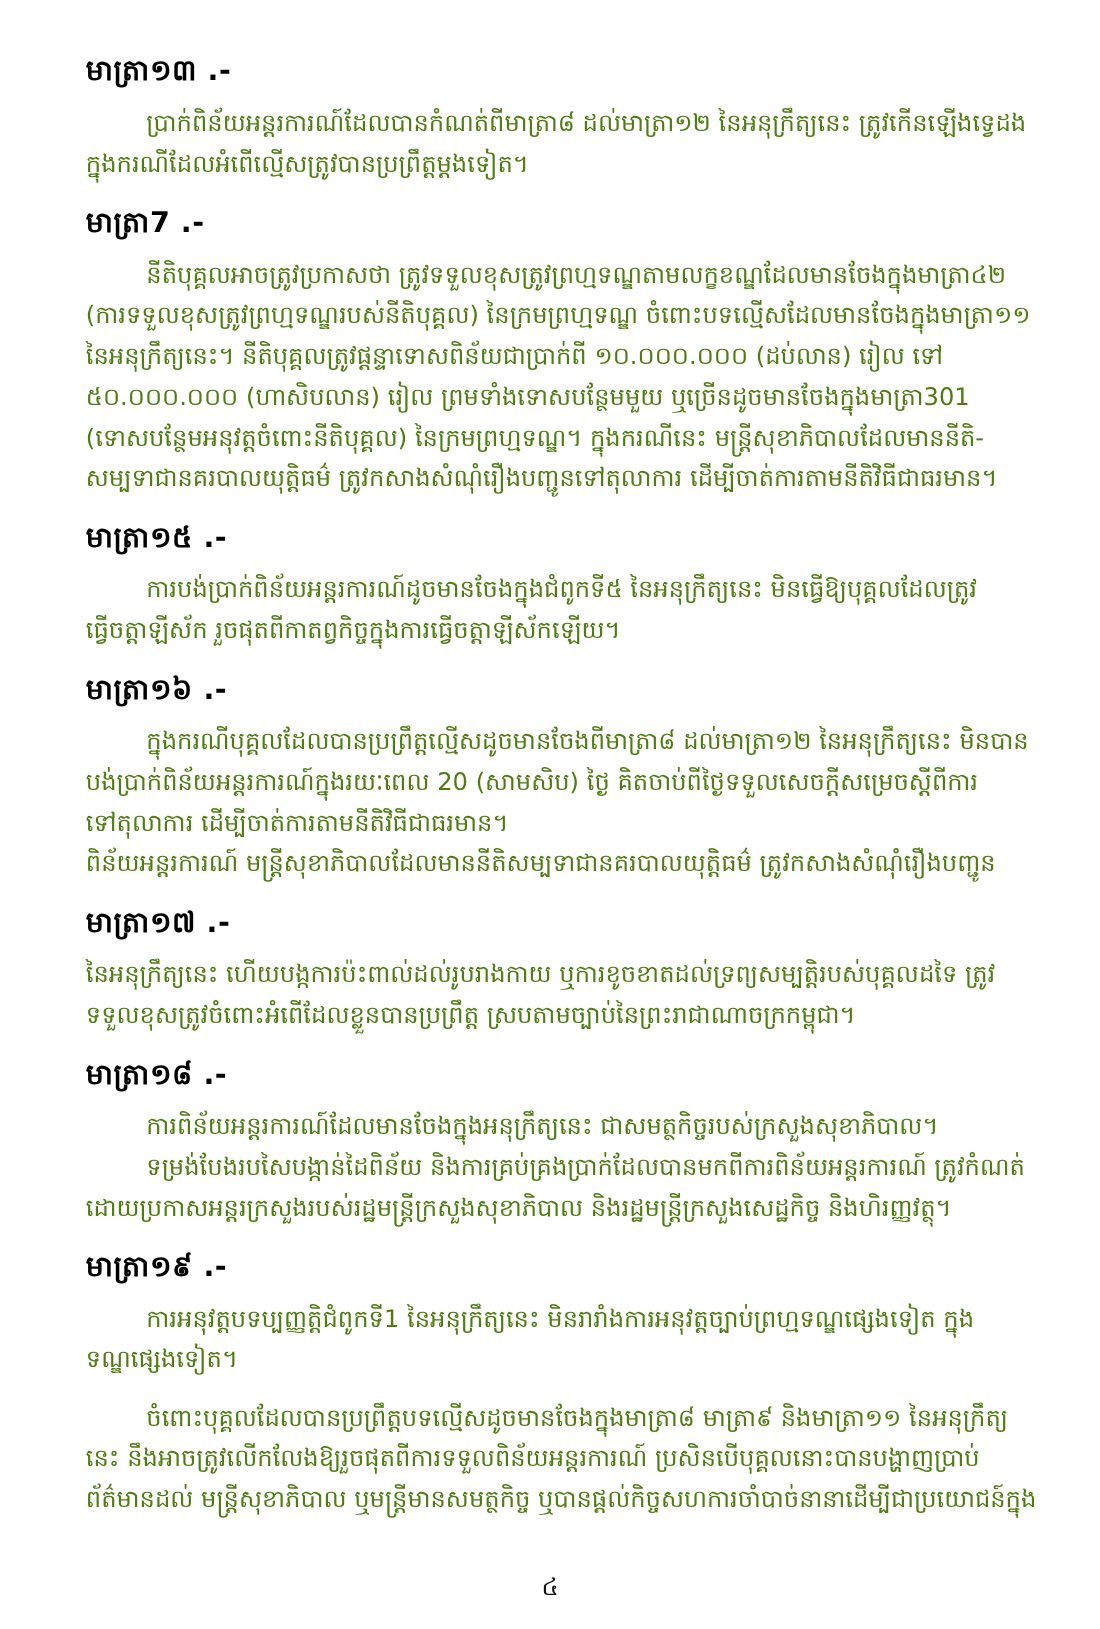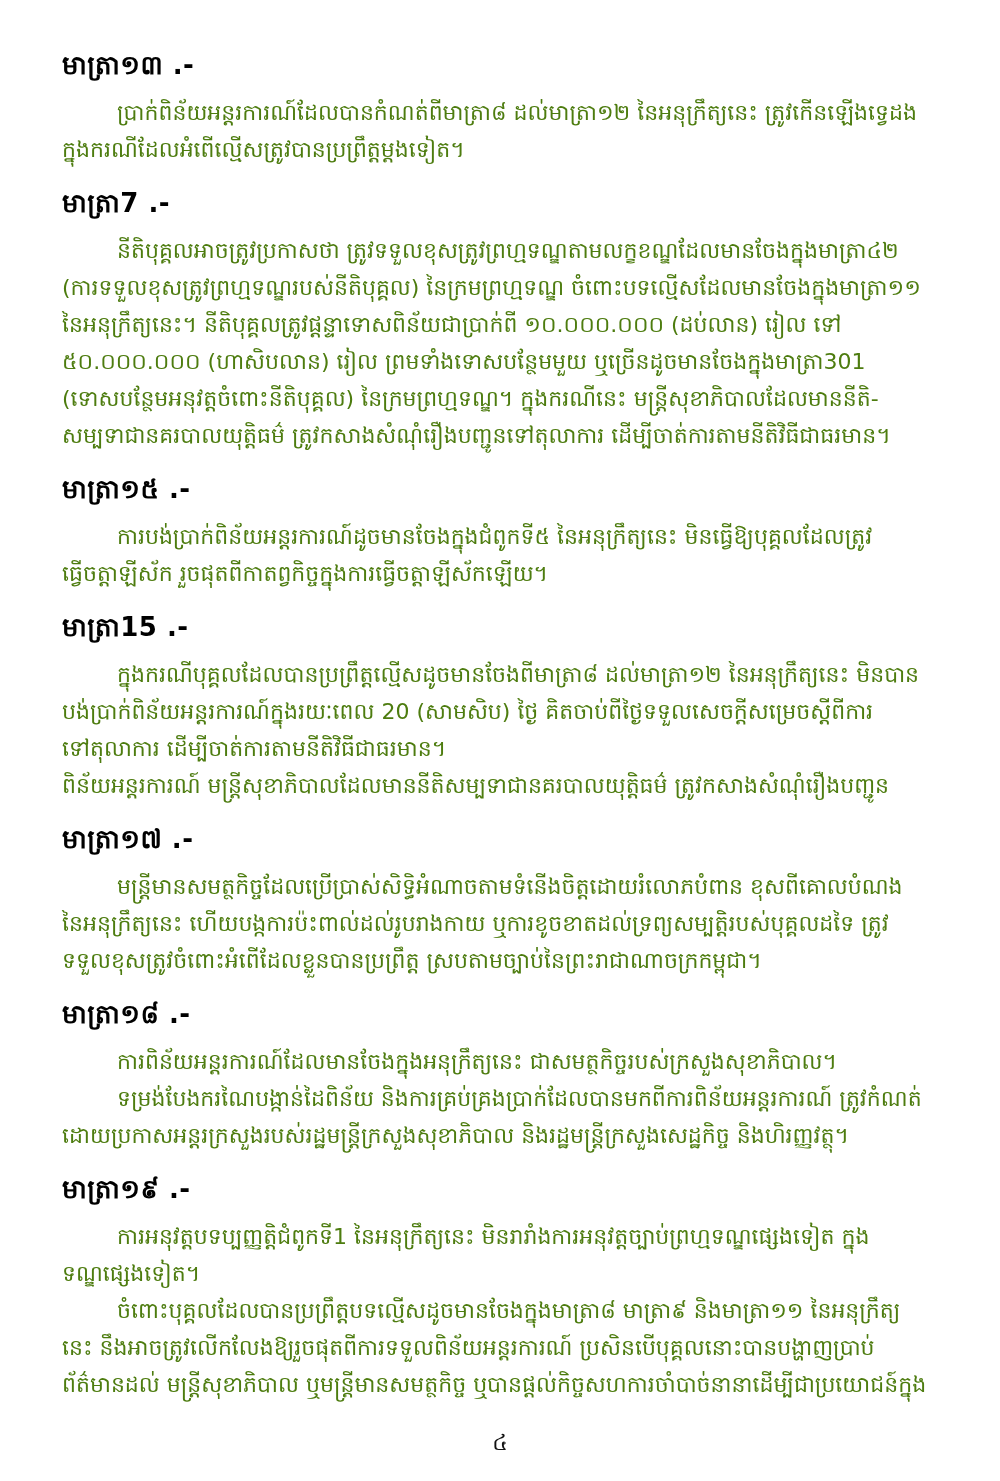--- a/index.html
+++ b/index.html
@@ -14,21 +14,21 @@
     margin: 0 auto;
     background: #ffffff;
     color: #141414;
     font-family: "DejaVu Sans", sans-serif;
     overflow: hidden;
     box-sizing: border-box;
   }
   .content {
     padding: 30px 52px 0 62px;
   }
-  .article { margin: 0; }
+  .article { margin: 16px; }
   .article-heading {
     font-size: 26px;
     font-weight: 800;
     color: #000000;
     margin: 18px 0 12px 0;
     line-height: 34px;
     letter-spacing: 0.5px;
   }
   .para { margin: 0; }
   .line {
@@ -72,43 +72,42 @@
         </div>
       </section>
       <section class="article">
         <h2 class="article-heading">មាត្រា១៥ .-</h2>
         <div class="para">
           <div class="line indent">ការបង់ប្រាក់ពិន័យអន្តរការណ៍ដូចមានចែងក្នុងជំពូកទី៥ នៃអនុក្រឹត្យនេះ មិនធ្វើឱ្យបុគ្គលដែលត្រូវ</div>
           <div class="line">ធ្វើចត្តាឡីស័ក រួចផុតពីកាតព្វកិច្ចក្នុងការធ្វើចត្តាឡីស័កឡើយ។</div>
         </div>
       </section>
       <section class="article">
-        <h2 class="article-heading">មាត្រា15 .-</h2>
+        <h2 class="article-heading">មាត្រា១៦ .-</h2>
         <div class="para">
           <div class="line indent">ក្នុងករណីបុគ្គលដែលបានប្រព្រឹត្តល្មើសដូចមានចែងពីមាត្រា៨ ដល់មាត្រា១២ នៃអនុក្រឹត្យនេះ មិនបាន</div>
           <div class="line">បង់ប្រាក់ពិន័យអន្តរការណ៍ក្នុងរយៈពេល 20 (សាមសិប) ថ្ងៃ គិតចាប់ពីថ្ងៃទទួលសេចក្តីសម្រេចស្តីពីការ</div>
           <div class="line">ទៅតុលាការ ដើម្បីចាត់ការតាមនីតិវិធីជាធរមាន។</div>
           <div class="line">ពិន័យអន្តរការណ៍ មន្ត្រីសុខាភិបាលដែលមាននីតិសម្បទាជានគរបាលយុត្តិធម៌ ត្រូវកសាងសំណុំរឿងបញ្ជូន</div>
         </div>
       </section>
       <section class="article">
         <h2 class="article-heading">មាត្រា១៧ .-</h2>
         <div class="para">
-          <div class="line indent">មន្ត្រីមានសមត្ថកិច្ចដែលប្រើប្រាស់សិទ្ធិអំណាចតាមទំនើងចិត្តដោយរំលោភបំពាន ខុសពីគោលបំណង</div>
           <div class="line">នៃអនុក្រឹត្យនេះ ហើយបង្កការប៉ះពាល់ដល់រូបរាងកាយ ឬការខូចខាតដល់ទ្រព្យសម្បត្តិរបស់បុគ្គលដទៃ ត្រូវ</div>
           <div class="line">ទទួលខុសត្រូវចំពោះអំពើដែលខ្លួនបានប្រព្រឹត្ត ស្របតាមច្បាប់នៃព្រះរាជាណាចក្រកម្ពុជា។</div>
         </div>
       </section>
       <section class="article">
         <h2 class="article-heading">មាត្រា១៨ .-</h2>
         <div class="para">
           <div class="line indent">ការពិន័យអន្តរការណ៍ដែលមានចែងក្នុងអនុក្រឹត្យនេះ ជាសមត្ថកិច្ចរបស់ក្រសួងសុខាភិបាល។</div>
         </div>
         <div class="para">
-          <div class="line indent">ទម្រង់បែងករណៃបង្កាន់ដៃពិន័យ និងការគ្រប់គ្រងប្រាក់ដែលបានមកពីការពិន័យអន្តរការណ៍ ត្រូវកំណត់</div>
+          <div class="line indent">ទម្រង់បែងរបសៃបង្កាន់ដៃពិន័យ និងការគ្រប់គ្រងប្រាក់ដែលបានមកពីការពិន័យអន្តរការណ៍ ត្រូវកំណត់</div>
           <div class="line">ដោយប្រកាសអន្តរក្រសួងរបស់រដ្ឋមន្ត្រីក្រសួងសុខាភិបាល និងរដ្ឋមន្ត្រីក្រសួងសេដ្ឋកិច្ច និងហិរញ្ញវត្ថុ។</div>
         </div>
       </section>
       <section class="article">
         <h2 class="article-heading">មាត្រា១៩ .-</h2>
         <div class="para">
           <div class="line indent">ការអនុវត្តបទប្បញ្ញត្តិជំពូកទី1 នៃអនុក្រឹត្យនេះ មិនរារាំងការអនុវត្តច្បាប់ព្រហ្មទណ្ឌផ្សេងទៀត ក្នុង</div>
           <div class="line">ទណ្ឌផ្សេងទៀត។</div>
         </div>
       </section>

